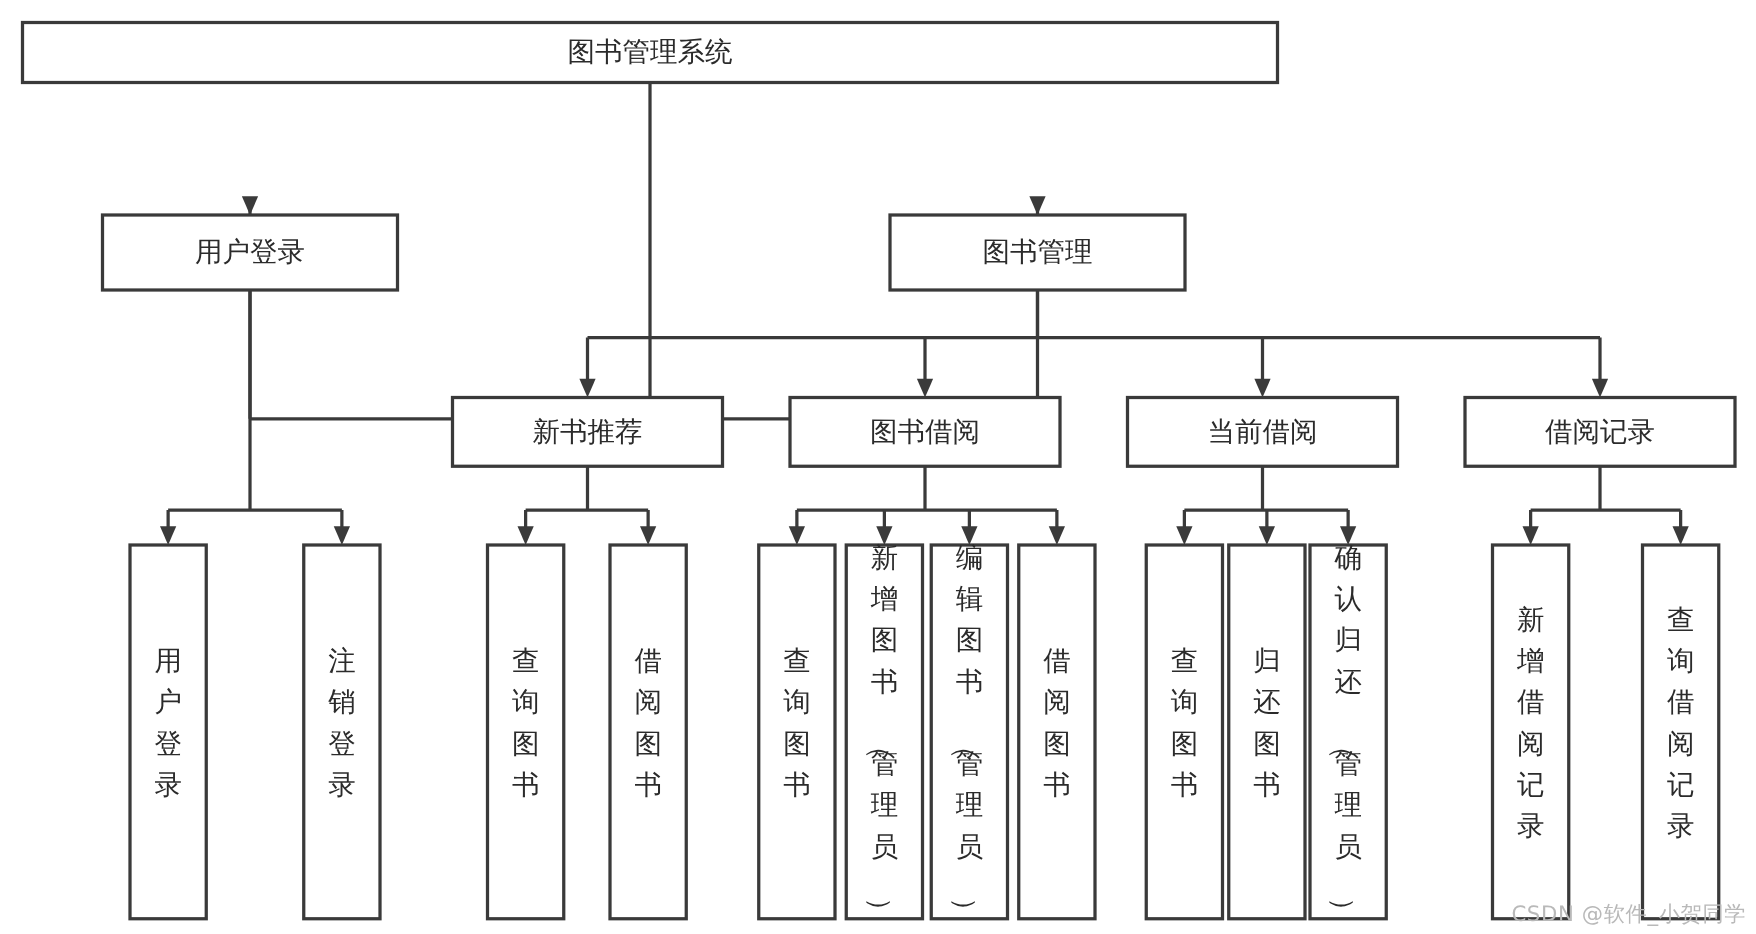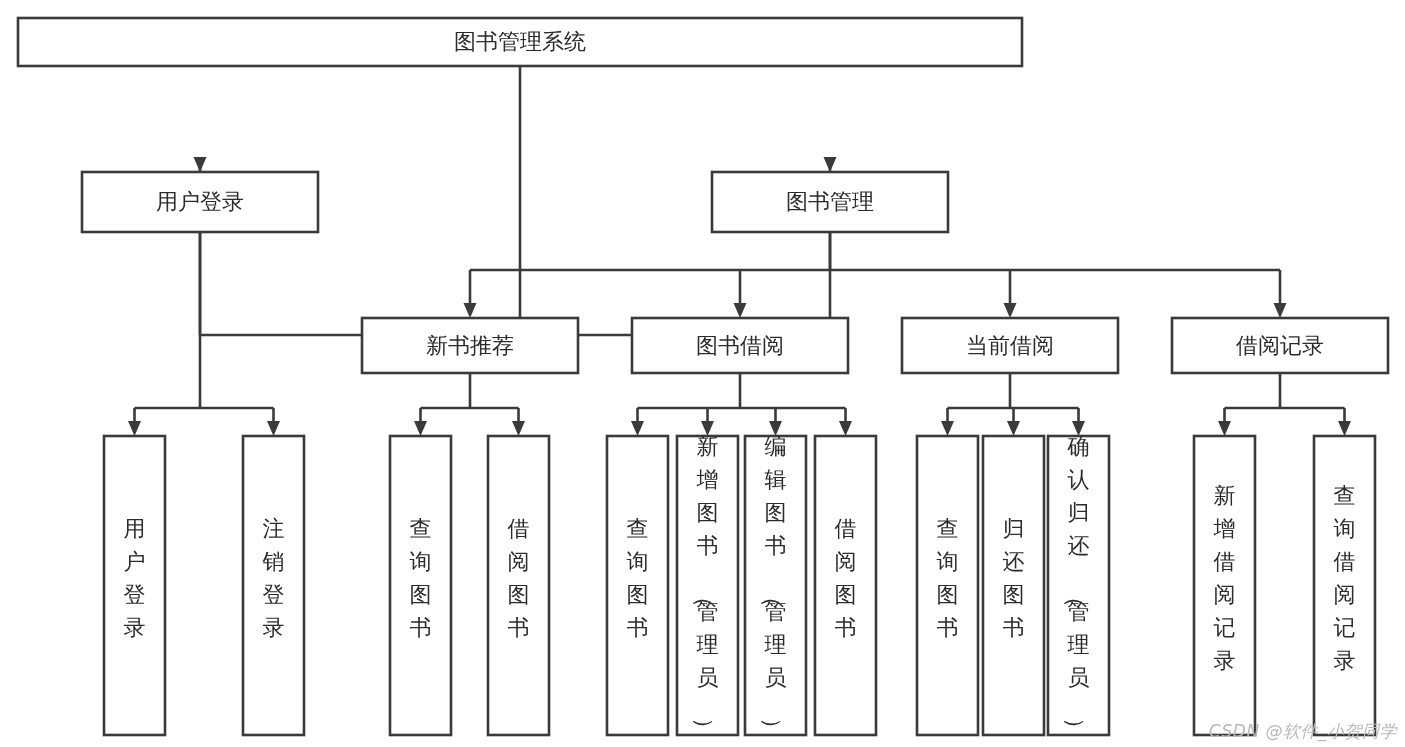--- a/index.html
+++ b/index.html
@@ -58,21 +58,20 @@
   .watermark {
     position: absolute;
     right: 8px;
     bottom: 4px;
     font-family: "DejaVu Sans", "Liberation Sans", sans-serif;
     font-size: 17px;
     color: #b9b9b9;
     letter-spacing: 0.5px;
     white-space: nowrap;
     user-select: none;
-    font-style: italic;
   }
 </style>
 </head>
 <body>
 
 <div id="diagram-root">
   <svg id="tree-svg" viewBox="0 0 1405 747">
       <g>
         <g>
           <line x1="520" y1="66" x2="520" y2="335" class="connector"></line>

